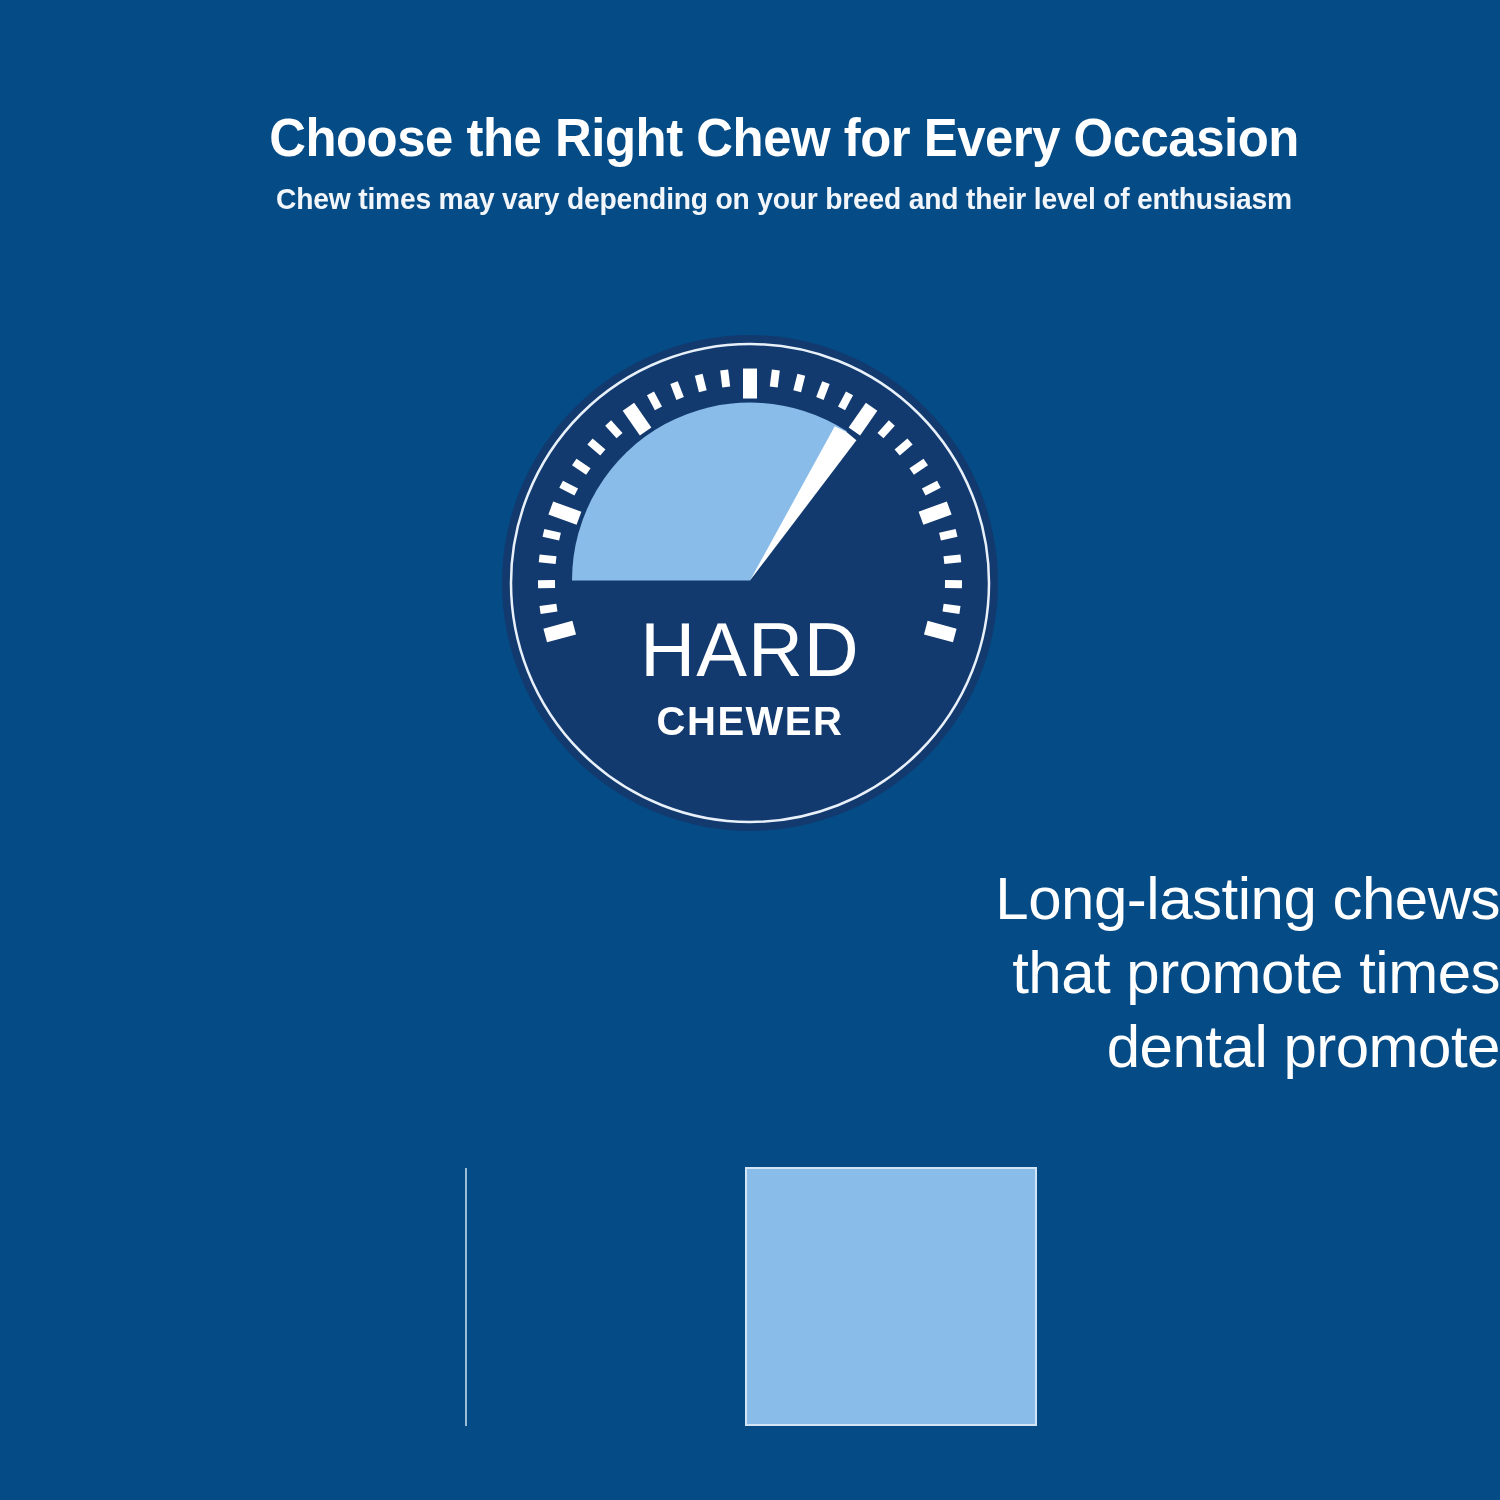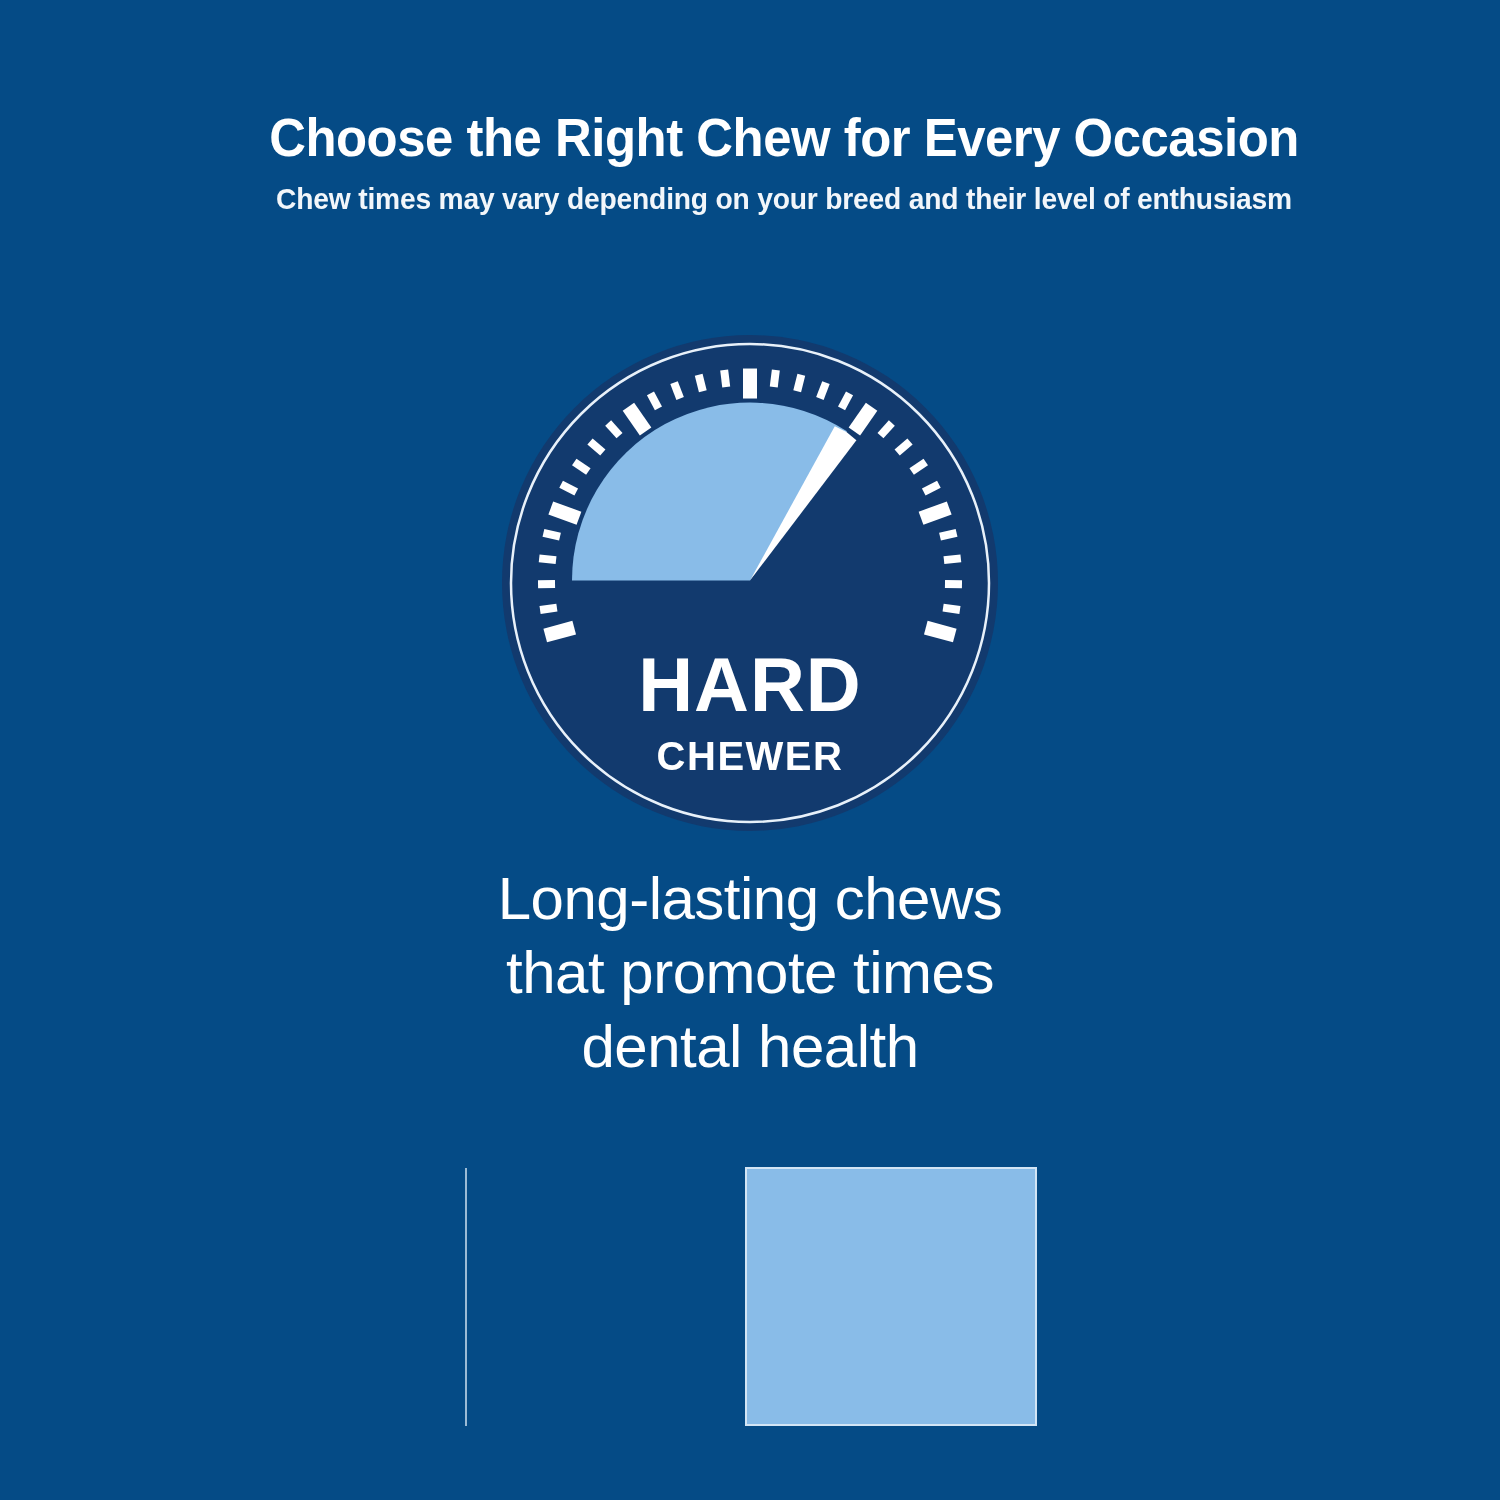--- a/index.html
+++ b/index.html
@@ -24,32 +24,31 @@
   }
 
   
   #hero-badge { position:absolute; left:502px; top:335px; width:496px; height:496px; }
   #hero-badge svg { display:block; width:496px; height:496px; }
   #hero-text {
     position:absolute; left:0; top:278px; width:496px; text-align:center;
     pointer-events:none;
   }
   #hero-level {
-    font-size:76px; font-weight:bold; line-height:0.98; letter-spacing:1px;
+    font-size:76px; font-weight:normal; line-height:0.98; letter-spacing:1px;
     color:#ffffff;
-    margin-top:35px;
   }
   #hero-sub {
     margin-top:12px; font-size:40px; font-weight:bold; letter-spacing:1.5px;
     color:#ffffff;
   }
 
   
   #hero-desc {
-    position:absolute; top:862px; left:0; width:1500px; text-align:center;
+    position:absolute; top:862px; left:0; width:1500px; text-align:right;
     font-size:60px; font-weight:normal; line-height:1.23; color:#ffffff;
     letter-spacing:-0.5px;
   }
   #hero-desc .ln { display:block; }
 
   
   #strip { position:absolute; top:1160px; left:0; width:1500px; height:280px; }
 
   .divider {
     position:absolute; top:1168px; width:2px; height:258px;
@@ -109,19 +108,19 @@
     </svg>
   <div id="hero-text">
     <div id="hero-level">HARD</div>
     <div id="hero-sub">CHEWER</div>
   </div>
 </div>
 
 <div id="hero-desc">
     <span class="ln">Long-lasting chews</span>
     <span class="ln">that promote times</span>
-    <span class="ln">dental health</span>
+    <span class="ln">dental promote</span>
   </div>
 
 <div id="strip"></div>
 
 <div class="divider" style="left: 465px;"></div>
 <div class="highlight-box"></div>
 
 </body></html>

